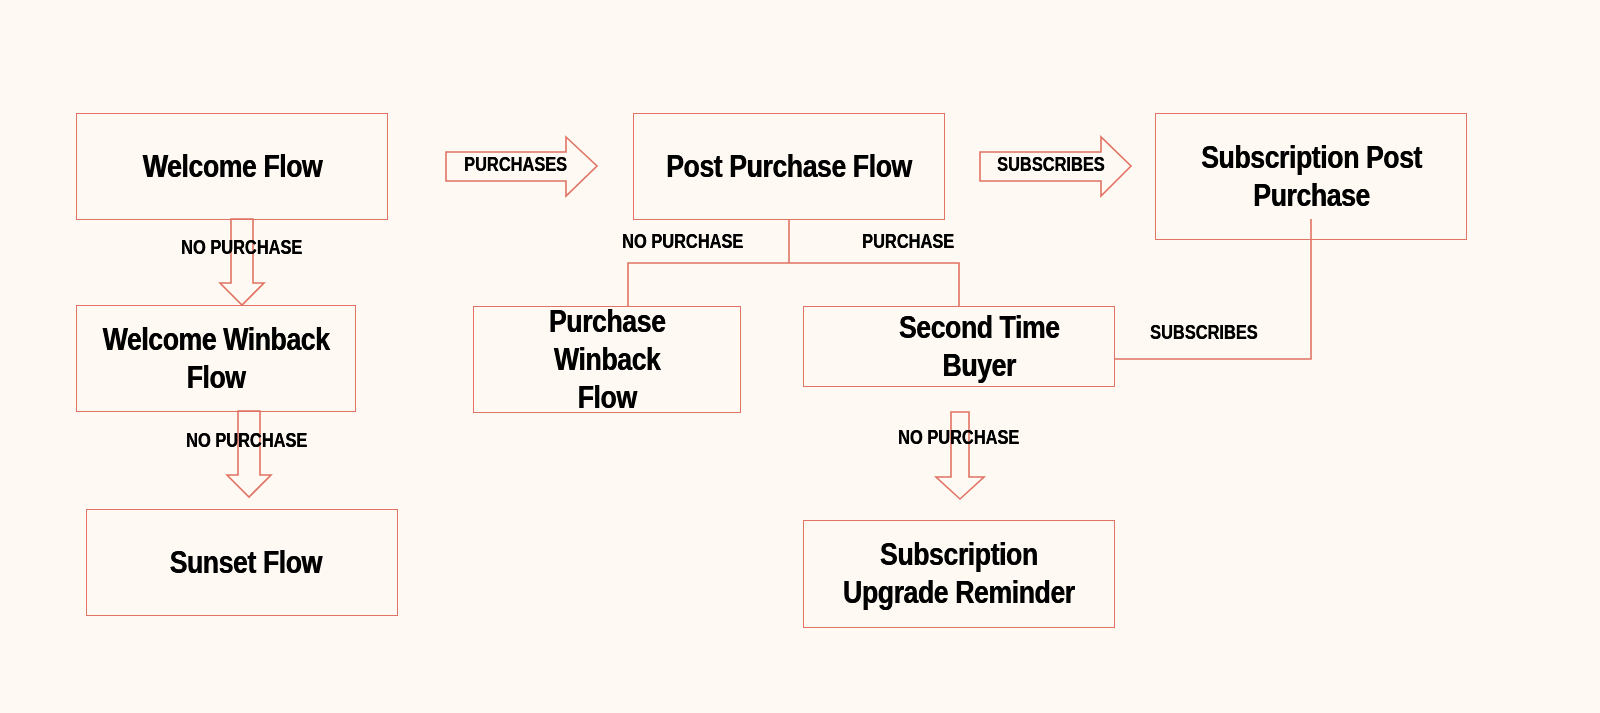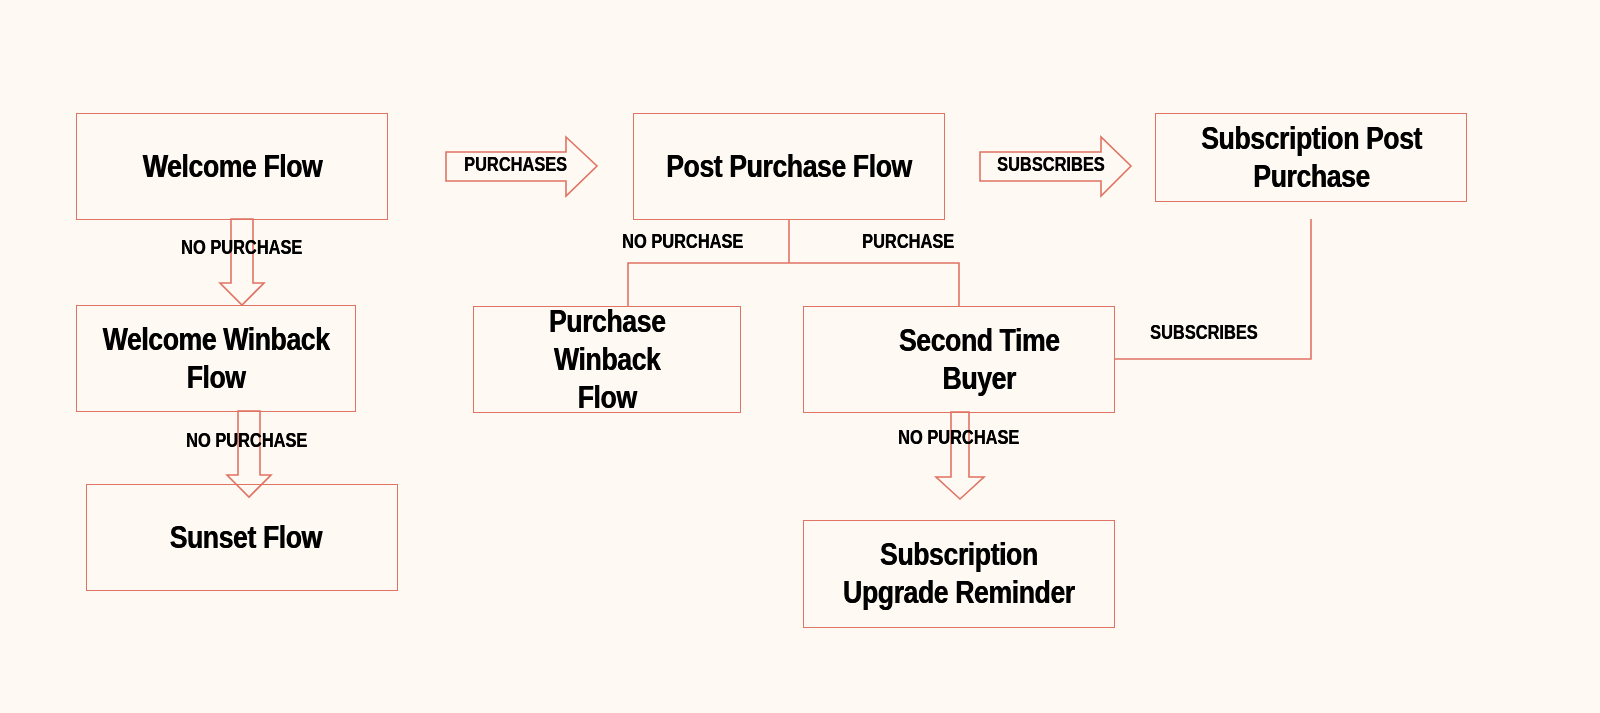--- a/index.html
+++ b/index.html
@@ -65,38 +65,38 @@
   </g>
 </svg>
 
 <div class="box" style="left:76px;top:113px;width:312px;height:107px;">
   <span class="box-label">Welcome Flow</span>
 </div>
 <div class="box" style="left:76px;top:305px;width:280px;height:107px;">
   <span class="box-label">Welcome Winback
 Flow</span>
 </div>
-<div class="box" style="left:86px;top:484px;width:312px;height:107px;padding-left:8px;">
+<div class="box" style="left:86px;top:509px;width:312px;height:107px;padding-left:8px;">
   <span class="box-label">Sunset Flow</span>
 </div>
 <div class="box" style="left:633px;top:113px;width:312px;height:107px;">
   <span class="box-label">Post Purchase Flow</span>
 </div>
 <div class="box" style="left:473px;top:306px;width:268px;height:107px;">
   <span class="box-label">Purchase Winback
 Flow</span>
 </div>
-<div class="box" style="left:803px;top:306px;width:312px;height:107px;padding-left:40px;">
+<div class="box" style="left:803px;top:306px;width:312px;height:81px;padding-left:40px;">
   <span class="box-label">Second Time Buyer</span>
 </div>
 <div class="box" style="left:803px;top:520px;width:312px;height:108px;">
   <span class="box-label">Subscription
 Upgrade Reminder</span>
 </div>
-<div class="box" style="left:1155px;top:113px;width:312px;height:89px;">
+<div class="box" style="left:1155px;top:113px;width:312px;height:127px;">
   <span class="box-label">Subscription Post
 Purchase</span>
 </div>
 
 <span class="edge-label" style="left:464px;top:153px;">PURCHASES</span>
 <span class="edge-label" style="left:997px;top:153px;">SUBSCRIBES</span>
 <span class="edge-label" style="left:181px;top:236px;">NO PURCHASE</span>
 <span class="edge-label" style="left:186px;top:429px;">NO PURCHASE</span>
 <span class="edge-label" style="left:622px;top:230px;">NO PURCHASE</span>
 <span class="edge-label" style="left:862px;top:230px;">PURCHASE</span>

